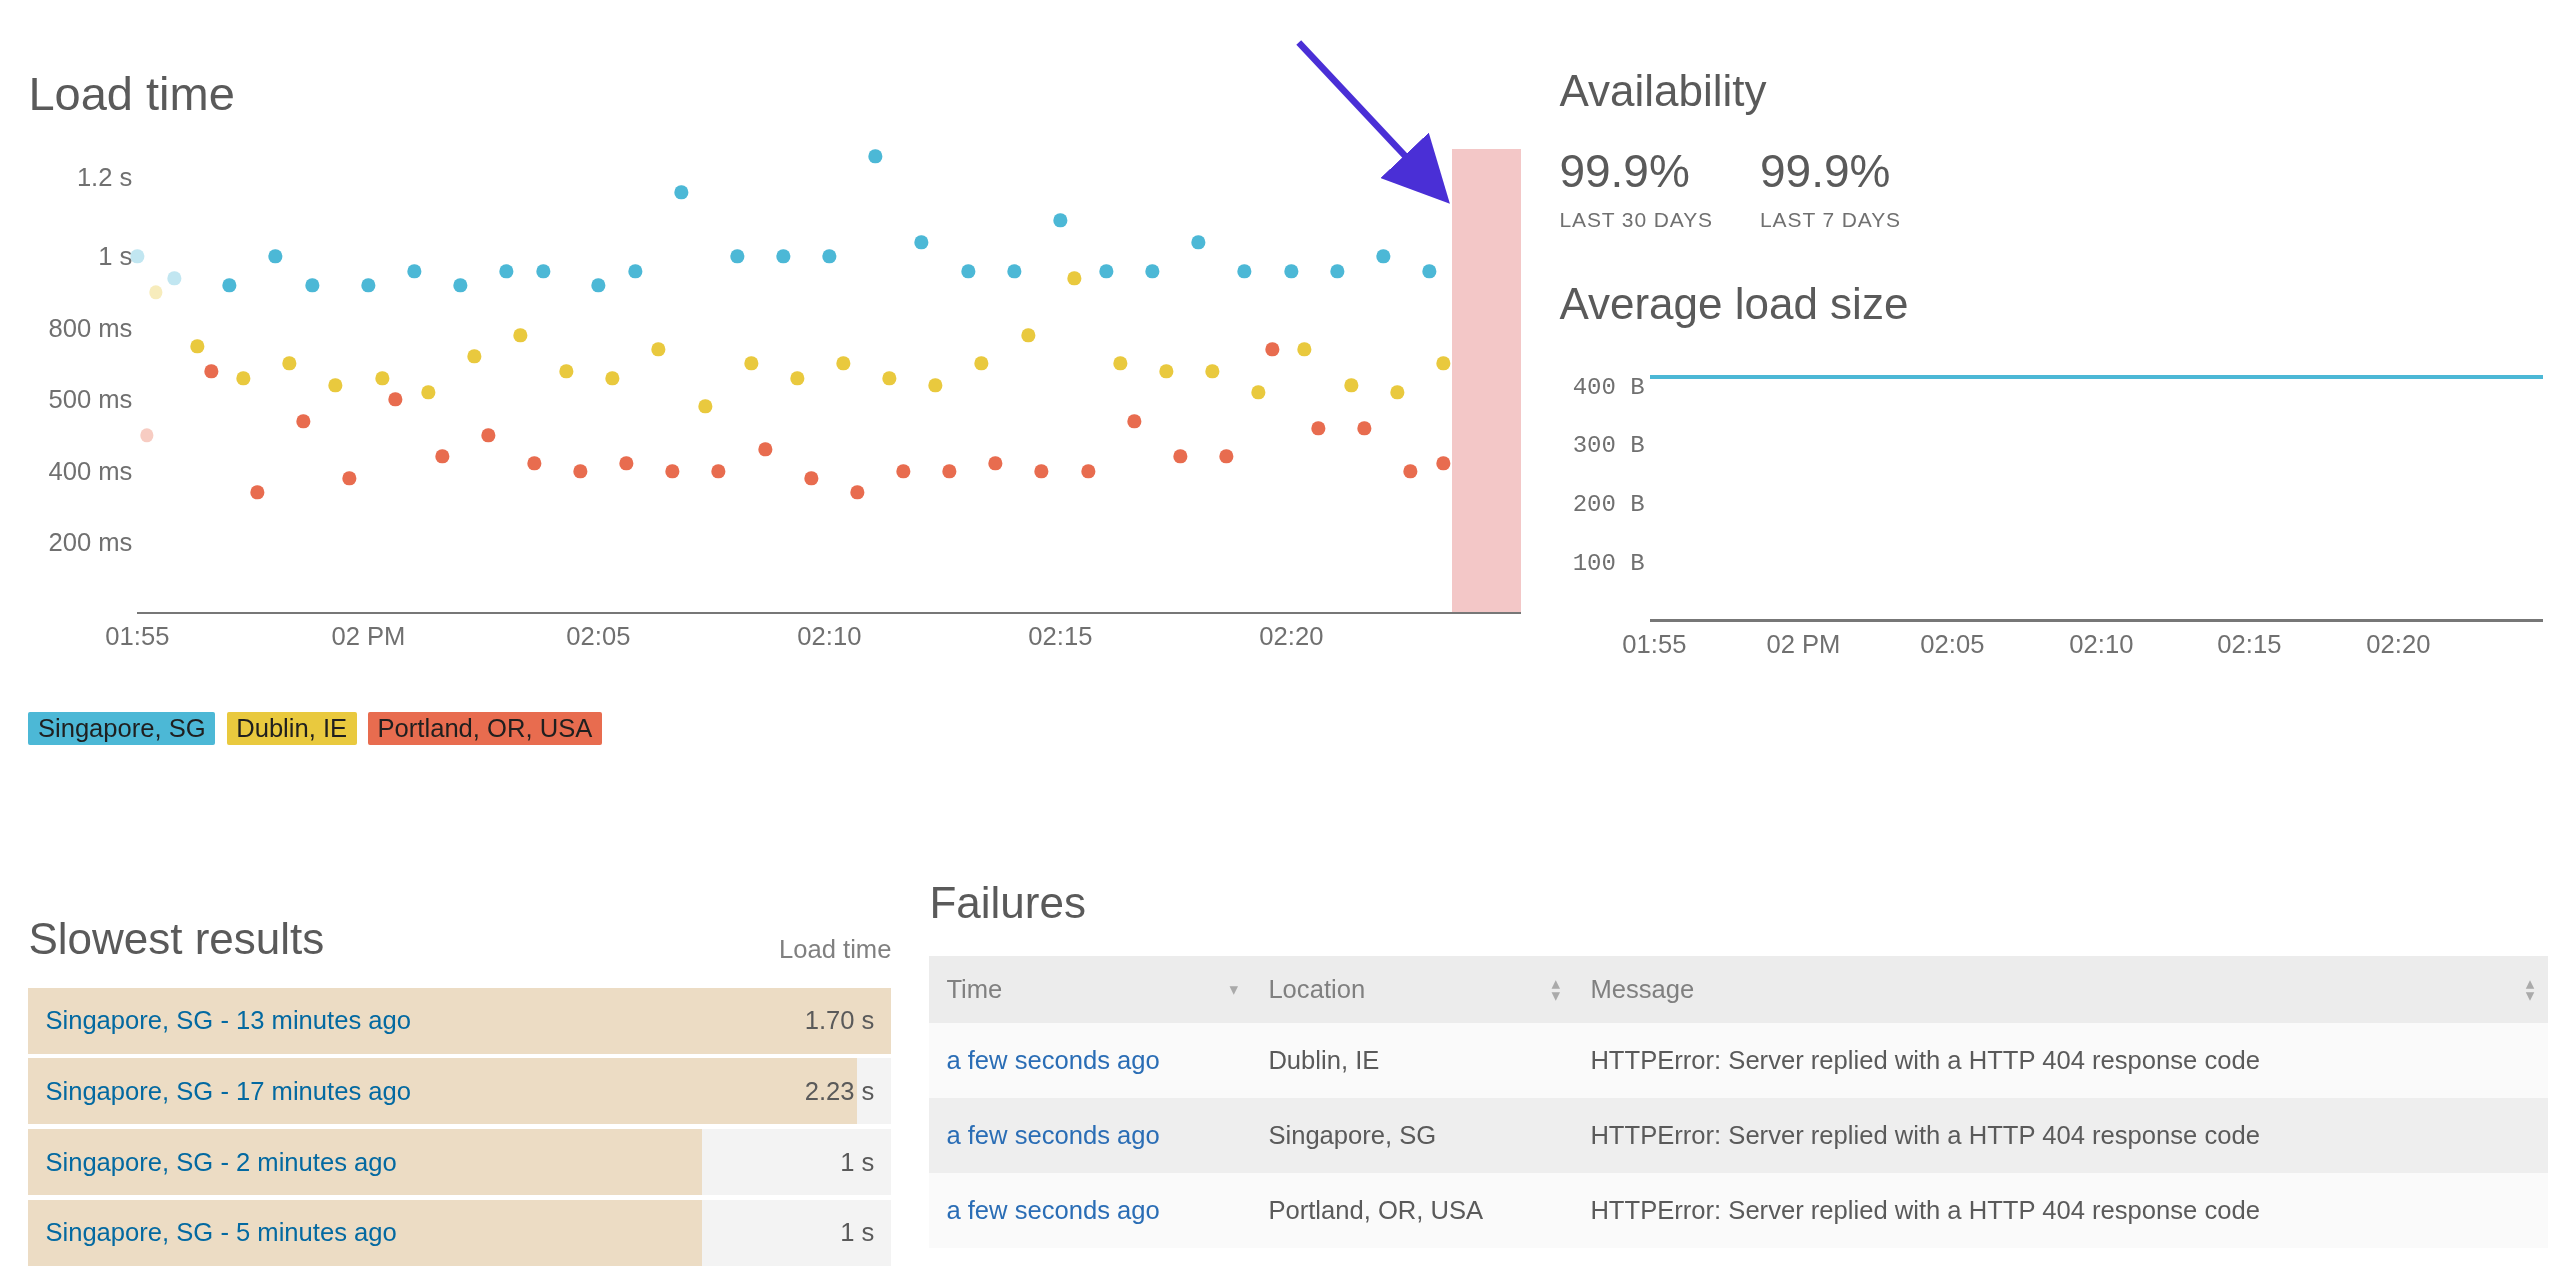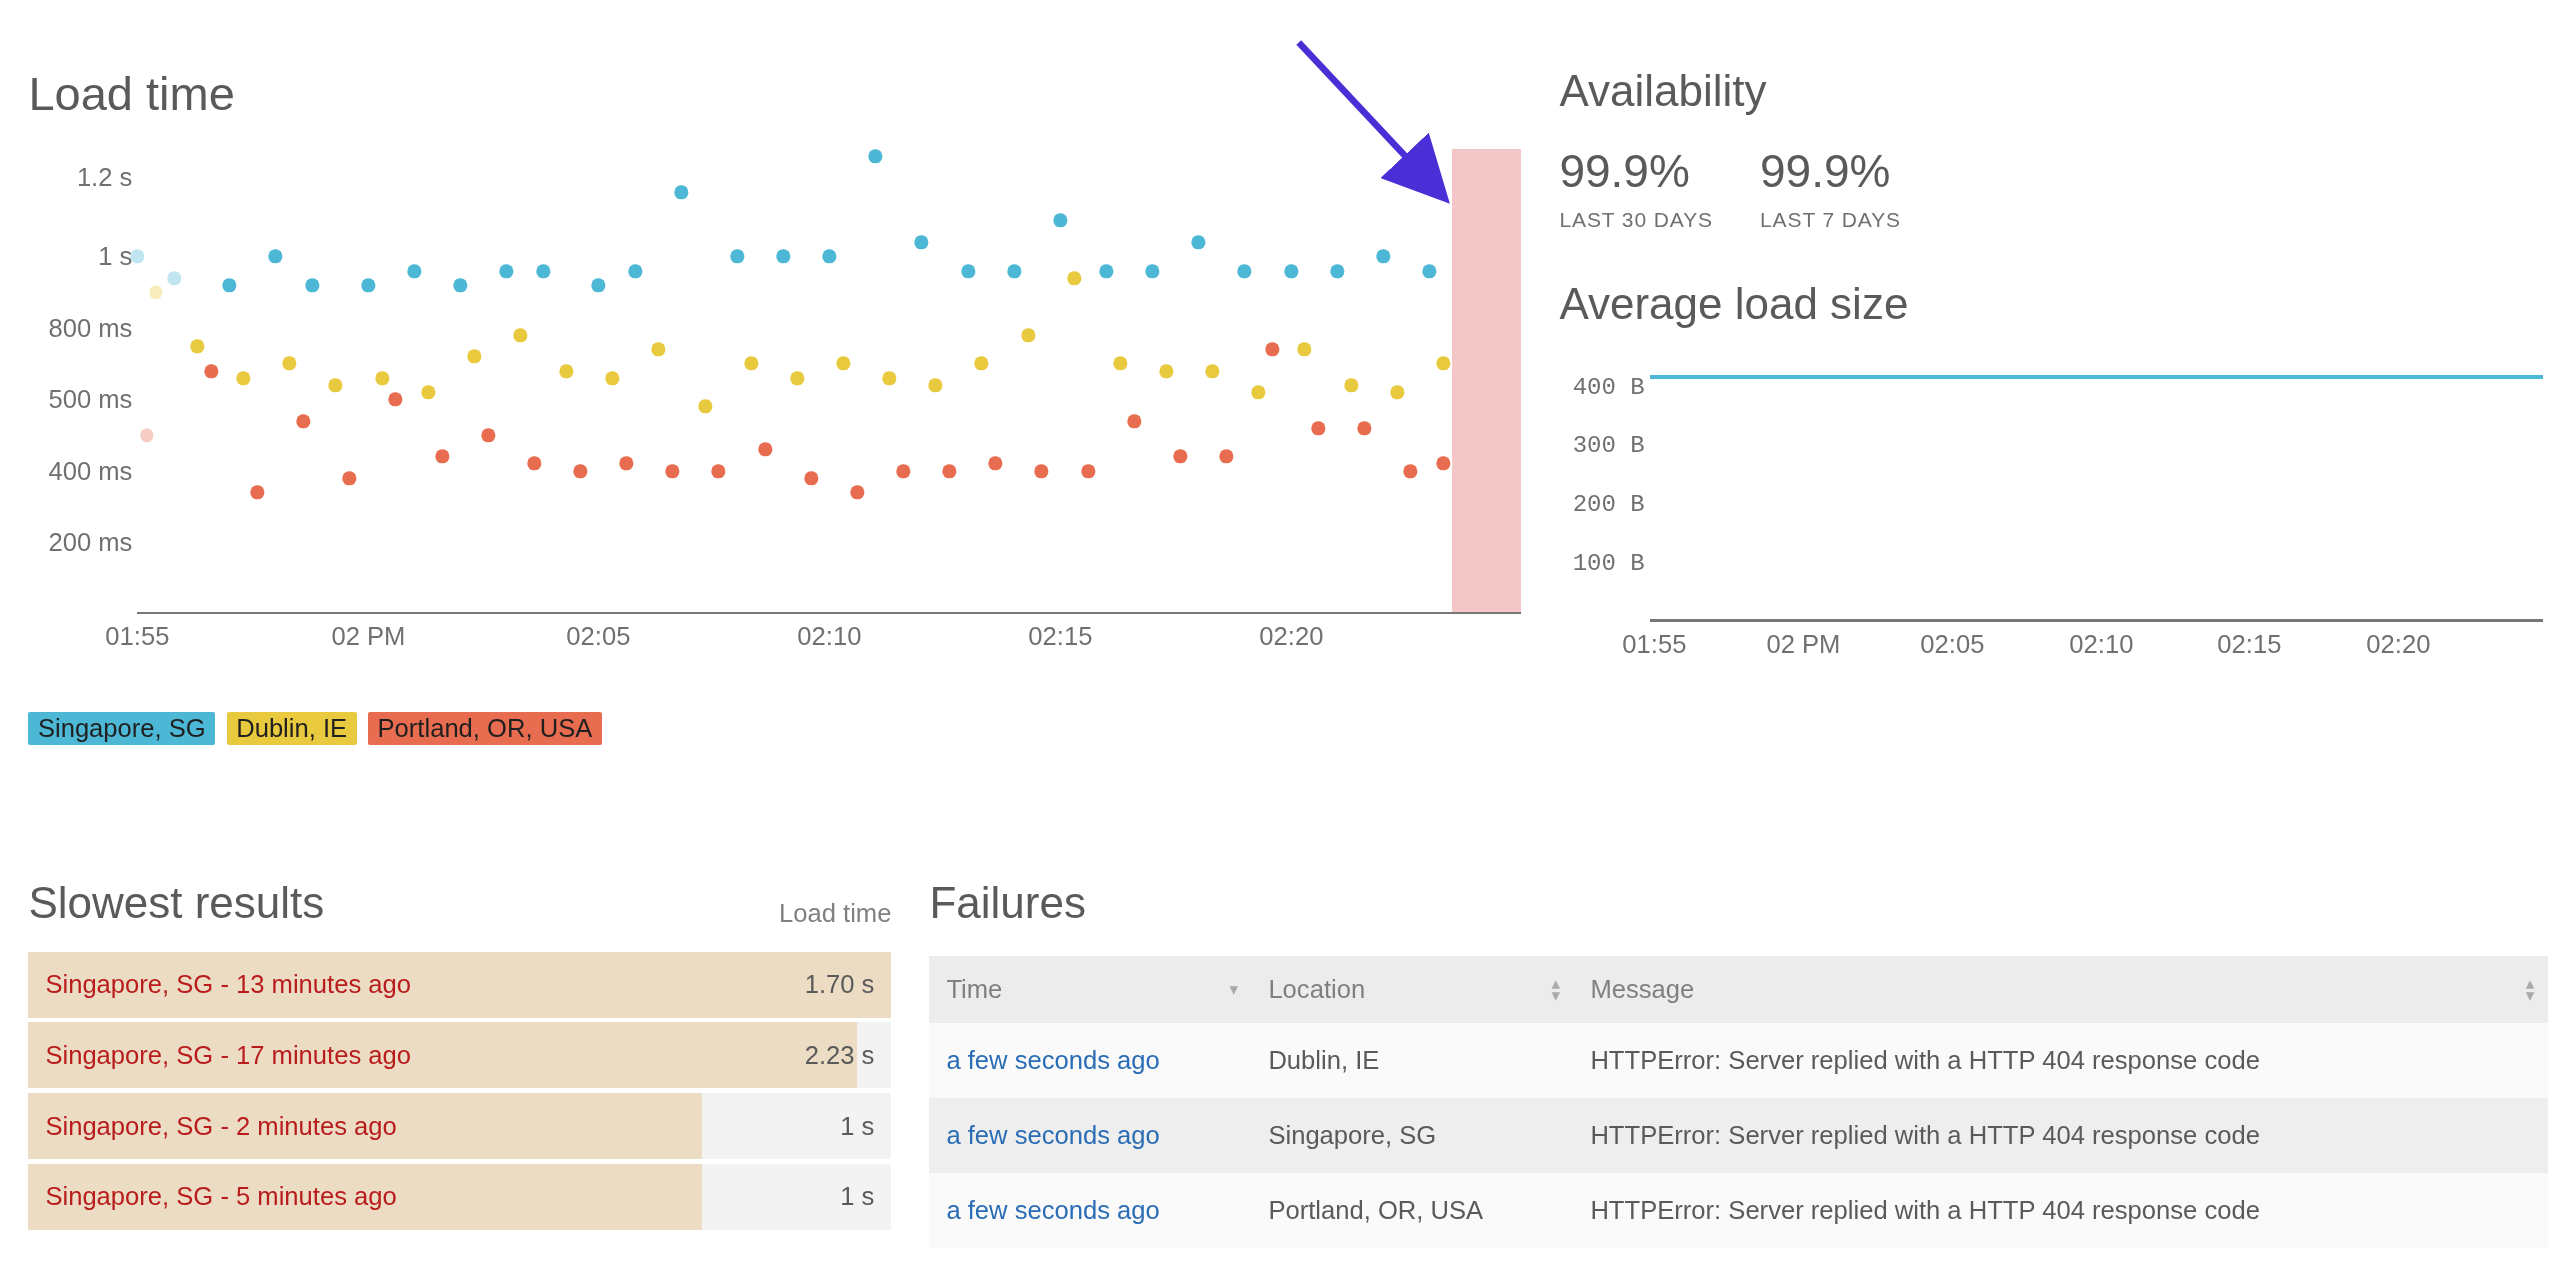--- a/index.html
+++ b/index.html
@@ -38,25 +38,25 @@
   .als-chart{position:relative;height:265px;margin-top:24px;margin-left:-4.7px;}
   .als-yaxis{position:absolute;left:0;top:0;width:90px;height:100%;font-family:Liberation Mono, monospace;}
   .als-ytick{position:absolute;right:0;transform:translateY(-50%);font-size:24px;color:#707070;}
   .als-plot{position:absolute;left:95px;right:4.7px;top:0;bottom:0;}
   .als-line{position:absolute;left:0;right:0;height:3.8px;background:#4cb8d6;}
   .als-baseline{position:absolute;left:0;right:0;bottom:0;height:2.8px;background:#777;}
   .als-xaxis{position:relative;height:38px;margin-top:7.6px;margin-left:95px;}
   
   .bottom{display:flex;gap:38px;margin-top:133px;}
   .slowest{width:863px;}
-  .slowest-head{display:flex;justify-content:space-between;align-items:flex-end;margin-bottom:24px;}
+  .slowest-head{display:flex;justify-content:space-between;align-items:flex-end;margin-bottom:24px;margin-top:36px;}
   .slowest-head .sub{font-size:25.6px;color:#808080;}
   .slow-row{position:relative;height:66px;background:#f3f3f3;margin-bottom:4.7px;display:flex;align-items:center;}
   .slow-bar{position:absolute;left:0;top:0;bottom:0;background:#ecdcc4;}
-  .slow-label{position:relative;z-index:1;margin-left:17px;font-size:25.6px;color:#b91c1c;}
+  .slow-label{position:relative;z-index:1;margin-left:17px;font-size:25.6px;color:#0369a1;}
   .slow-val{position:absolute;right:17px;font-size:25.6px;color:#5a5a5a;}
   .failures{flex:1;}
   .fail-table{width:100%;border-collapse:collapse;table-layout:fixed;}
   .fail-table th{background:#ececec;font-weight:400;color:#808080;text-align:left;padding:19px 17px;font-size:25.6px;position:relative;}
   .fail-table td{padding:23px 17px;font-size:25.6px;vertical-align:middle;}
   .fail-table tbody tr:nth-child(odd){background:#fafafa;}
   .fail-table tbody tr:nth-child(even){background:#eeeeee;}
   .link{color:#2a6db5;}
   .sort-ind{position:absolute;right:13.3px;top:50%;transform:translateY(-50%);font-size:17px;color:#aaa;line-height:0.7;}
   

